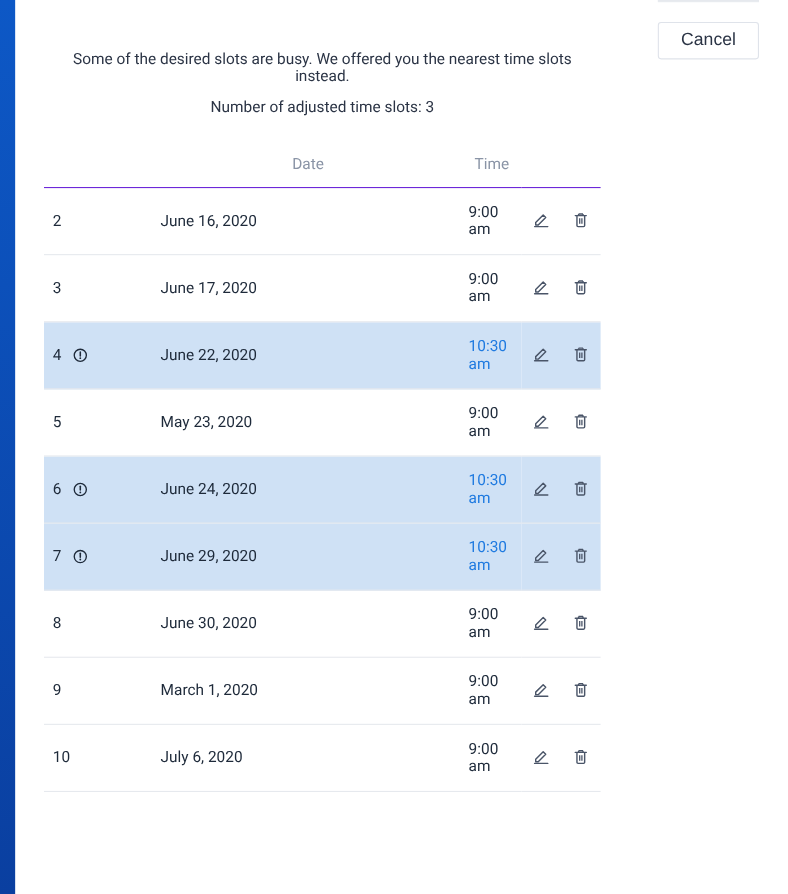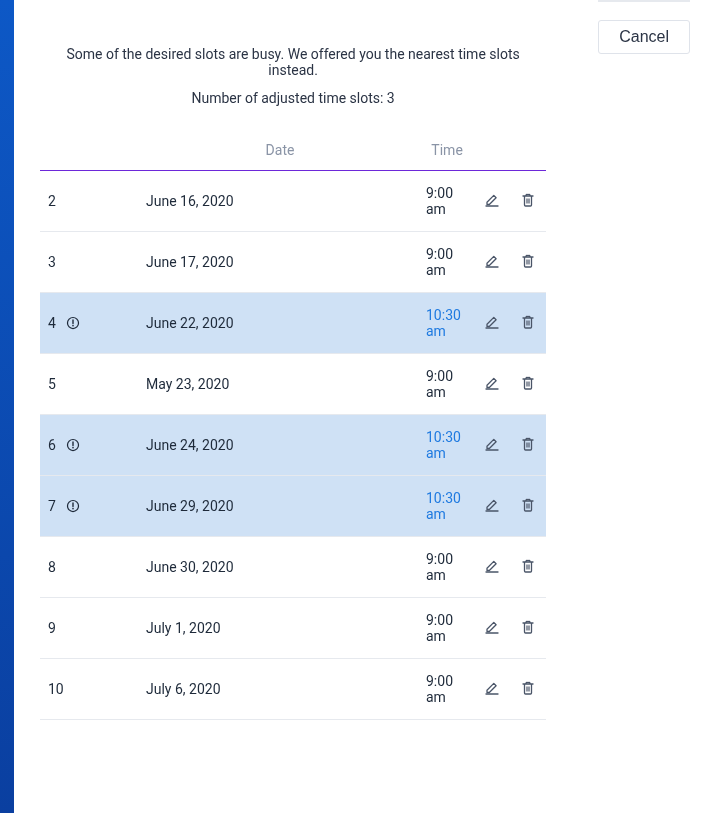--- a/index.html
+++ b/index.html
@@ -310,21 +310,21 @@
                   <use href="#ico-trash"></use>
                 </svg>
               </span></td>
           </tr>
           <tr>
             <td class="col-num">
               <div class="num-cell">
                 <span>9</span>
               </div>
             </td>
-            <td class="col-date">July 1, 2020</td>
+            <td class="col-date">March 1, 2020</td>
             <td class="col-time time-cell">9:00 am</td>
             <td class="col-act"><span class="icon-btn">
                 <svg viewBox="0 0 16 16">
                   <use href="#ico-edit"></use>
                 </svg>
               </span></td>
             <td class="col-act"><span class="icon-btn">
                 <svg viewBox="0 0 16 16">
                   <use href="#ico-trash"></use>
                 </svg>

